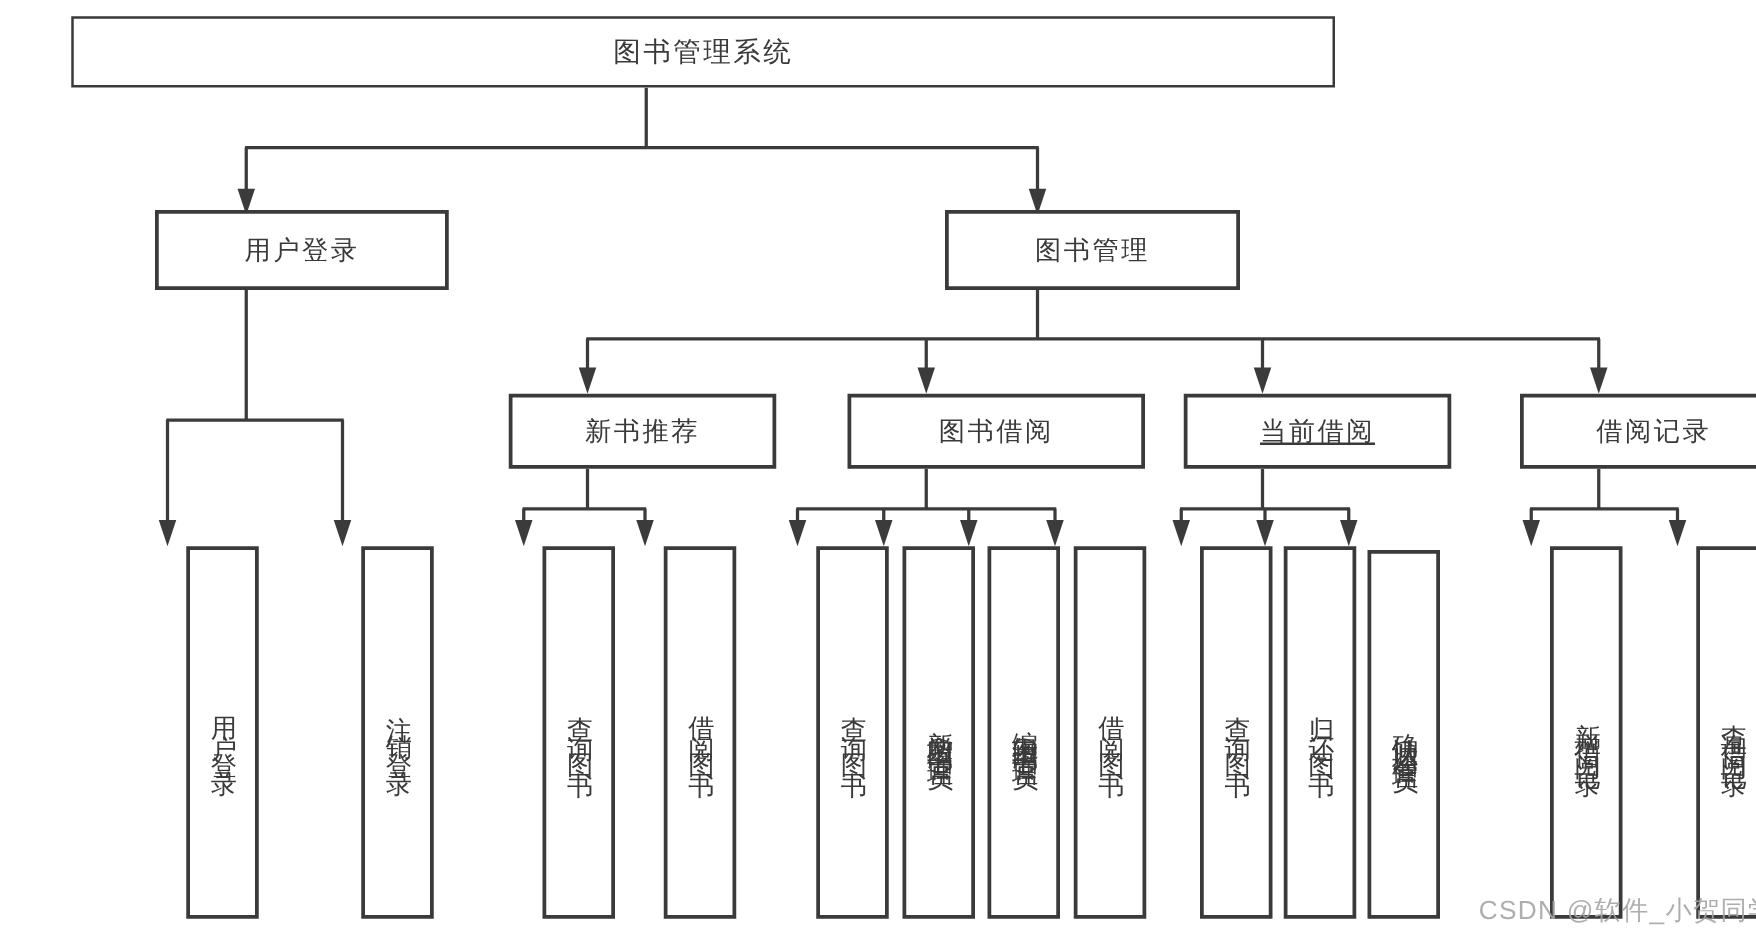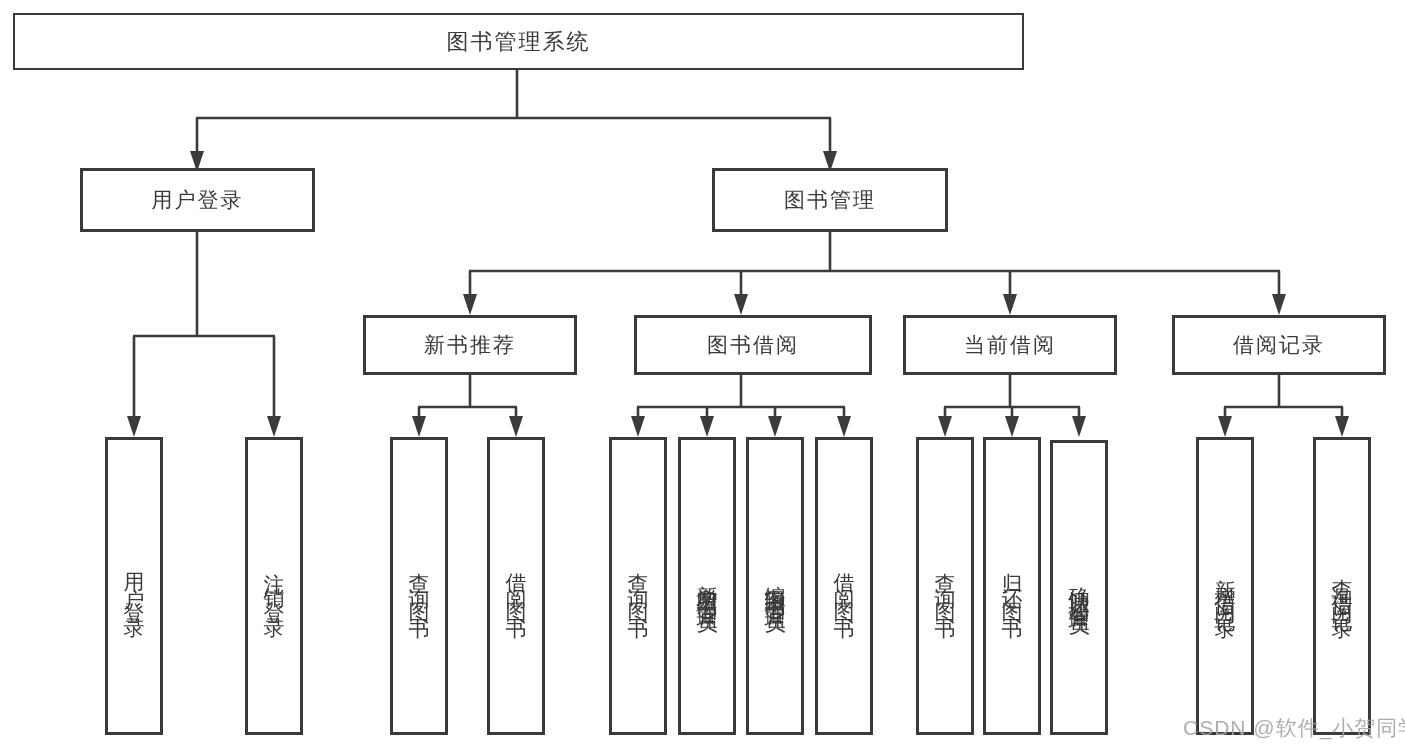--- a/index.html
+++ b/index.html
@@ -18,20 +18,21 @@
     background: #ffffff;
     border: 3px solid #3a3a3a;
     box-sizing: border-box;
     display: flex;
     align-items: center;
     justify-content: center;
     z-index: 2;
     font-size: 21px;
     letter-spacing: 2px;
     color: #3a3a3a;
+    margin-left: 44px;
   }
   .node.root { border-width: 2px; font-size: 22px; }
   .vnode span {
     writing-mode: vertical-rl;
     text-orientation: mixed;
     white-space: nowrap;
     font-size: 21px;
   }
   .vnode.v4 span { letter-spacing: 15px; }
   .vnode.v6 span { letter-spacing: 8px; }
@@ -102,21 +103,21 @@
   <div class="node" style="left:363px; top:315px; width:214px; height:60px;">
     <span>新书推荐</span>
   </div>
 
   <div class="node" style="left:712px; top:168px; width:236px; height:64px;">
     <span>图书管理</span>
   </div>
   <div class="node" style="left:634px; top:315px; width:238px; height:60px;">
     <span>图书借阅</span>
   </div>
-  <div class="node" style="left:903px; top:315px; width:214px; height:60px;">
+  <div class="node" style="left:903px; top:315px; width:214px; height:60px;text-decoration:underline;">
     <span>当前借阅</span>
   </div>
   <div class="node" style="left:1172px; top:315px; width:214px; height:60px;">
     <span>借阅记录</span>
   </div>
 
   <div class="node vnode v4" style="left:105px; top:437px; width:58px; height:298px;">
     <span>用户登录</span>
   </div>
   <div class="node vnode v4" style="left:245px; top:437px; width:58px; height:298px;">

